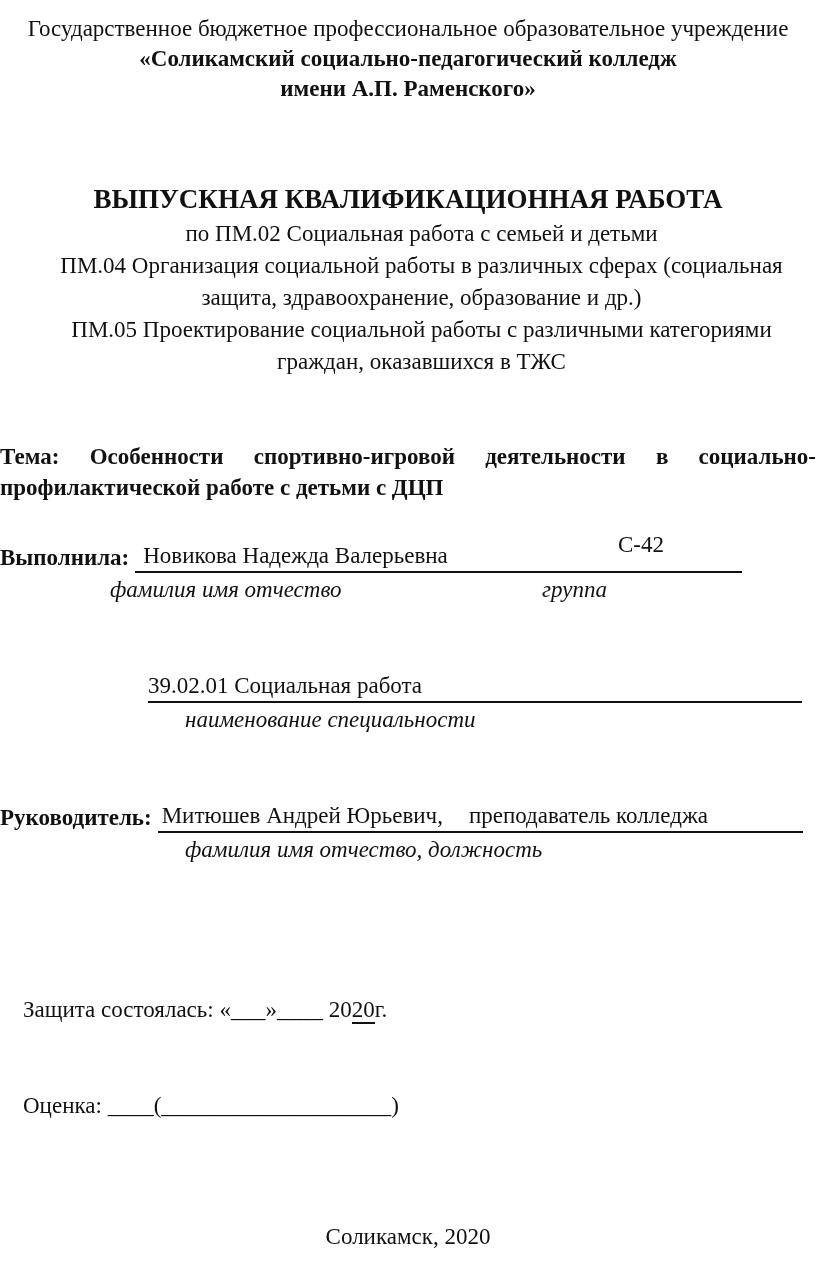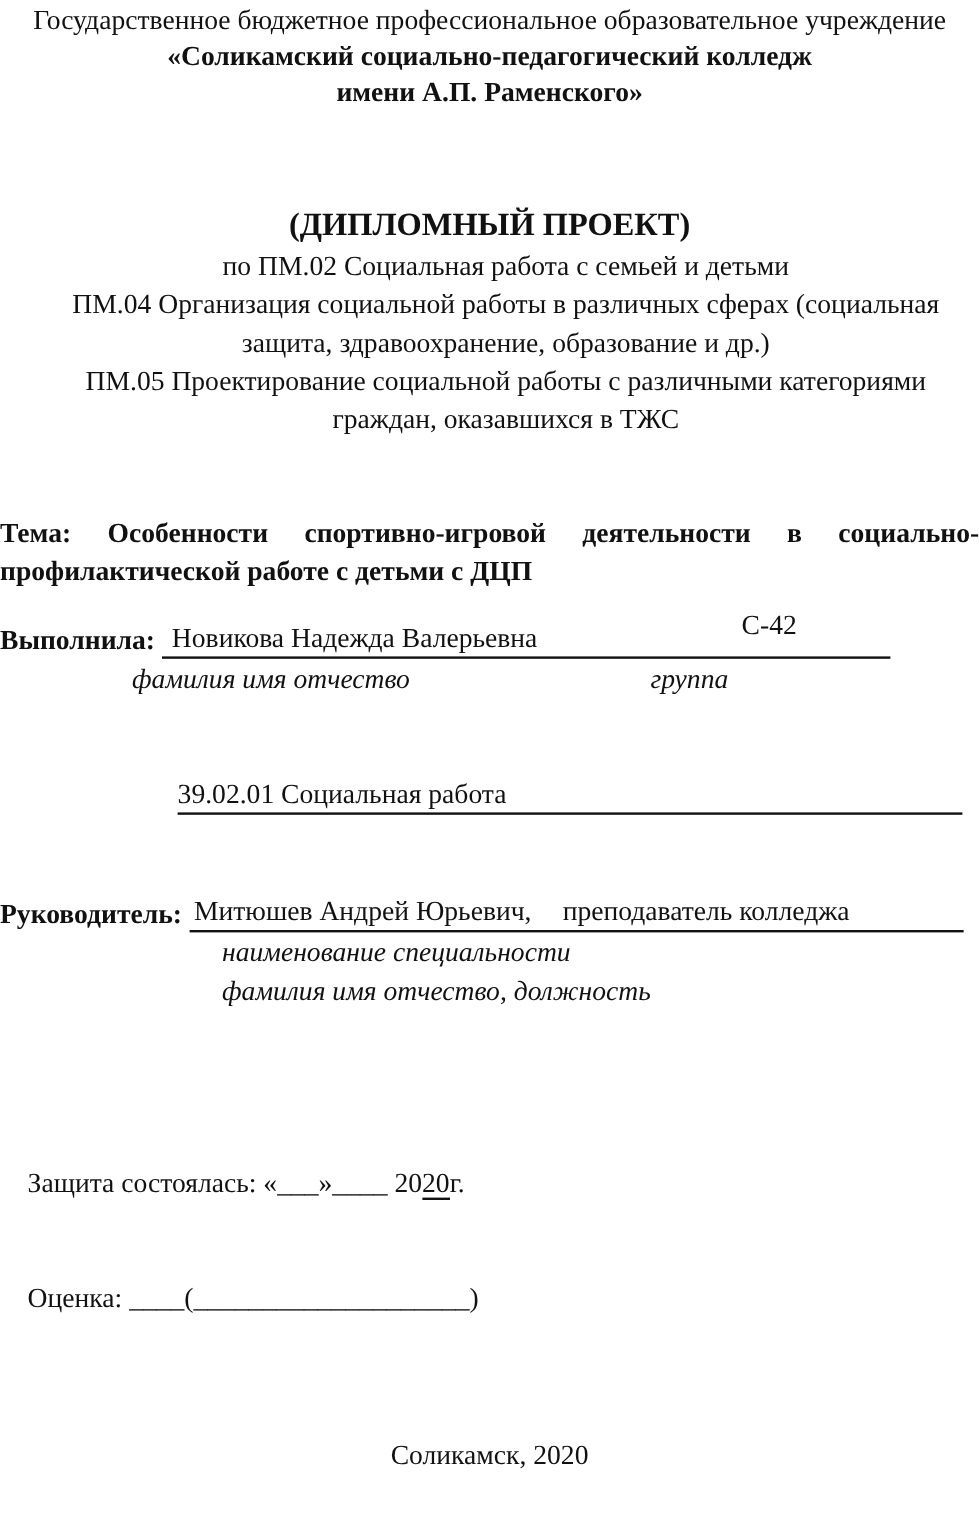--- a/index.html
+++ b/index.html
@@ -6,29 +6,29 @@
   .page{
     position:relative;
     width:816px;height:1268px;
     background:#ffffff;color:#111;
     font-family:"Liberation Serif","DejaVu Serif",serif;
     font-size:23px;
     overflow:hidden;
   }
   .c{text-align:center;}
   .b{font-weight:bold;}
-  .hdr{padding-top:2px;}
+  .hdr{padding-top:14px;}
   .hdr div{line-height:30px;}
   .title-block{margin-top:76px;}
   .t1{font-size:27px;line-height:38px;}
   .mod{line-height:32px;padding-left:27px;}
   .theme{margin-top:63px;line-height:31px;font-weight:bold;}
   .theme-l1{text-align:justify;text-align-last:justify;}
   .row{position:relative;line-height:30px;}
-  .author-row{margin-top:26px;display:flex;align-items:flex-end;}
+  .author-row{margin-top:38px;display:flex;align-items:flex-end;}
   .label{white-space:nowrap;margin-right:6px;}
   .field{flex:1;border-bottom:2px solid #111;}
   .author-row .field{margin-right:74px;}
   .author-row .name{margin-left:8px;}
   .group-abs{position:absolute;left:618px;bottom:13px;}
   .cap{margin-top:2px;line-height:30px;font-style:italic;}
   .cap-name{margin-left:110px;}
   .cap-group{position:absolute;left:542px;top:0;}
   .spec-row{margin-top:66px;}
   .spec-field{display:inline-block;margin-left:148px;width:654px;border-bottom:2px solid #111;}
@@ -48,21 +48,21 @@
 
 <div class="page">
 
   <div class="hdr">
     <div class="c">Государственное бюджетное профессиональное образовательное учреждение</div>
     <div class="c b">«Соликамский социально-педагогический колледж</div>
     <div class="c b">имени А.П. Раменского»</div>
   </div>
 
   <div class="title-block">
-    <div class="c b t1">(ДИПЛОМНЫЙ ПРОЕКТ)</div>
+    <div class="c b t1">ВЫПУСКНАЯ КВАЛИФИКАЦИОННАЯ РАБОТА</div>
     <div class="c mod">по ПМ.02 Социальная работа с семьей и детьми</div>
     <div class="c mod">ПМ.04 Организация социальной работы в различных сферах (социальная</div>
     <div class="c mod">защита, здравоохранение, образование и др.)</div>
     <div class="c mod">ПМ.05 Проектирование социальной работы с различными категориями</div>
     <div class="c mod">граждан, оказавшихся в ТЖС</div>
   </div>
 
   <div class="theme">
     <div class="theme-l1">Тема: Особенности спортивно-игровой деятельности в социально-</div>
     <div>профилактической работе с детьми с ДЦП</div>
@@ -78,29 +78,29 @@
 
   <div class="row cap">
     <span class="cap-name">фамилия имя отчество</span>
     <span class="cap-group">группа</span>
   </div>
 
   <div class="row spec-row">
     <span class="spec-field">39.02.01 Социальная работа</span>
   </div>
 
+  <div class="row cap">
+    <span class="cap-spec">наименование специальности</span>
+  </div>
+
   <div class="row sup-row">
     <span class="b label">Руководитель:</span>
     <span class="field">
       <span class="name">Митюшев Андрей Юрьевич,</span><span class="pos">преподаватель колледжа</span>
     </span>
-  </div>
-
-  <div class="row cap">
-    <span class="cap-spec">наименование специальности</span>
   </div>
 
   <div class="row cap">
     <span class="cap-sup">фамилия имя отчество, должность</span>
   </div>
 
   <div class="defense">
     <span>Защита состоялась: «</span><span>___</span><span>»</span><span>____</span><span> 20</span><span class="u-year">20</span><span>г.</span>
   </div>
 

